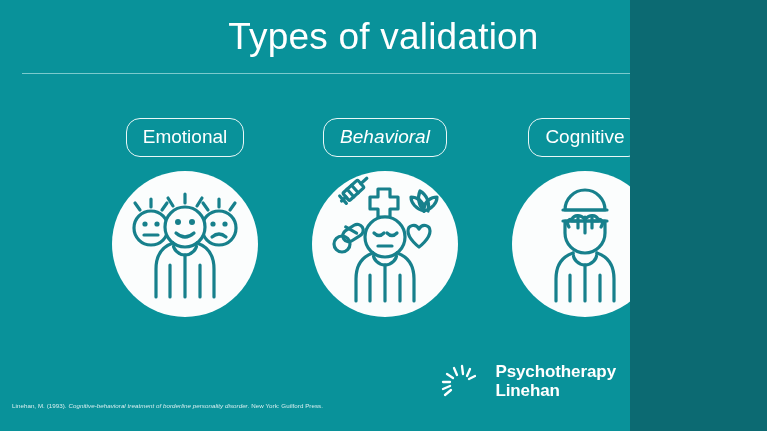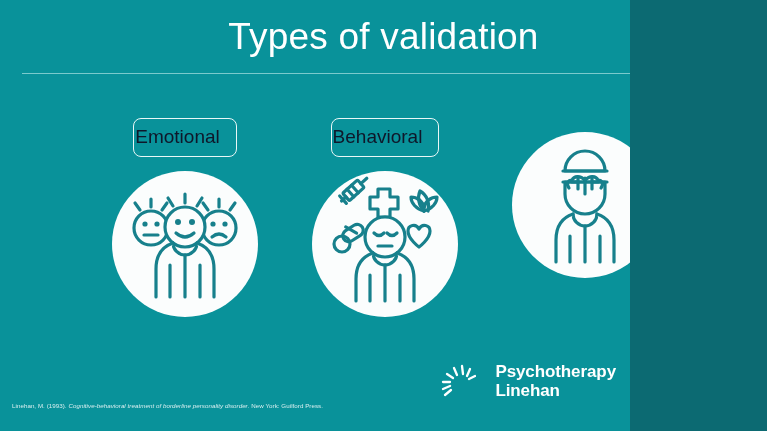--- a/index.html
+++ b/index.html
@@ -44,32 +44,32 @@
   }
 
   
   .column {
     position: absolute;
     top: 118px;
     width: 200px;
     text-align: center;
   }
   #col-emotional  { left: 85px;  }
-  #col-behavioral { left: 285px; }
+  #col-behavioral { left: 285px; font-style: italic; }
   #col-cognitive  { left: 485px; }
 
   .chip {
     display: inline-block;
     border: 1.6px solid #e8f7f7;
-    border-radius: 8px;
-    color: #0f172a;
+    border-radius: 14px;
+    color: #ffffff;
     font-size: 19px;
     font-weight: 400;
     line-height: 20px;
-    padding: 8px 16px 9px 1px;
+    padding: 8px 16px 9px 16px;
     white-space: nowrap;
   }
 
   .circle {
     position: relative;
     margin: 14px auto 0 auto;
     width: 146px;
     height: 146px;
     border-radius: 50%;
     background: #fbfdfd;
@@ -202,20 +202,21 @@
           <path d="M85 82 C97 86 102 96 102 108 L102 130" fill="#fbfdfd"></path>
           <line x1="73" y1="94" x2="73" y2="130"></line>
           <line x1="58" y1="104" x2="58" y2="130"></line>
           <line x1="88" y1="104" x2="88" y2="130"></line>
         </g>
       </svg>
     </div>
   </div>
 
   <div class="column" id="col-cognitive">
+    <div class="chip">Cognitive</div>
     <div class="circle">
       <svg width="146" height="146" viewBox="0 0 146 146">
         <g fill="none" stroke="#17808c" stroke-width="3.2" stroke-linecap="round" stroke-linejoin="round">
 
           <path d="M53 39 A20 20 0 0 1 93 39 Z" fill="#fbfdfd"></path>
           <line x1="51" y1="39" x2="95" y2="39"></line>
 
           <path d="M53 50 L53 62 A20 20 0 0 0 93 62 L93 50 Z" fill="#fbfdfd"></path>
           <line x1="51" y1="50" x2="95" y2="50"></line>
 

